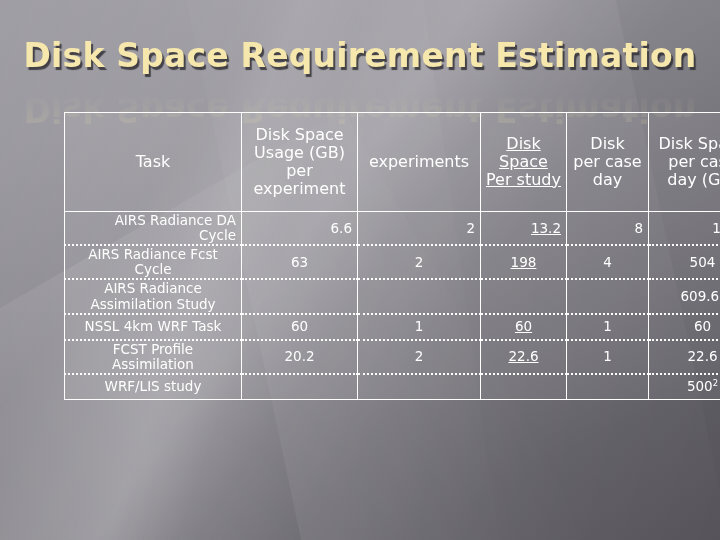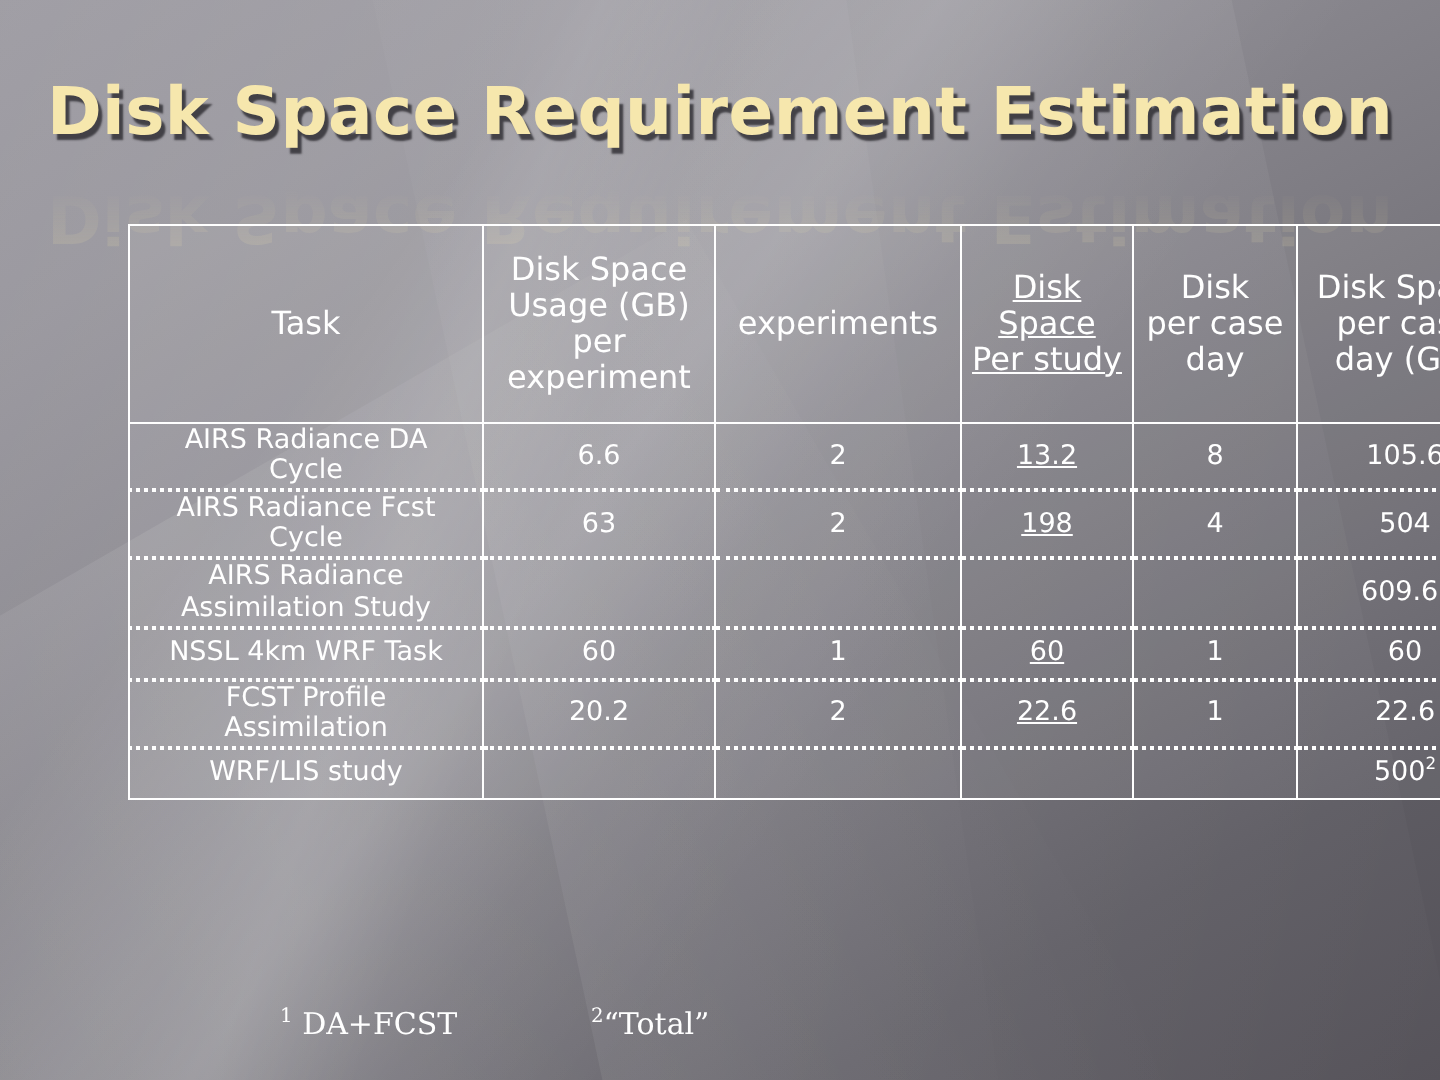--- a/index.html
+++ b/index.html
@@ -131,20 +131,21 @@
   
   table#grid tbody tr td {
     border-top-style: dotted;
     border-bottom-style: dotted;
     border-top-width: 2px;
     border-bottom-width: 2px;
   }
   table#grid tbody tr:first-child td {
     border-top-style: solid;
     border-top-width: 1.6px;
+    text-align: right;
   }
   table#grid tbody tr:last-child td {
     border-bottom-style: solid;
     border-bottom-width: 1.6px;
     margin-top: 32px;
   }
 
   .c-task   { width: 166px; }
   .c-usage  { width: 105px; }
   .c-exp    { width: 112px; }
@@ -295,18 +296,14 @@
           <td class="c-exp"></td>
           <td class="c-perstep"></td>
           <td class="c-steps"></td>
           <td class="c-perday"><span>500</span><sup>2</sup></td>
         </tr>
 
       </tbody>
     </table>
   </div>
 
-  <div id="footnotes">
-    <span class="fn fn-1"><sup>1</sup> <span>DA+FCST</span></span>
-    <span class="fn fn-2"><sup>2</sup><span>“Total”</span></span>
-  </div>
 
 </div>
 
 </body></html>

